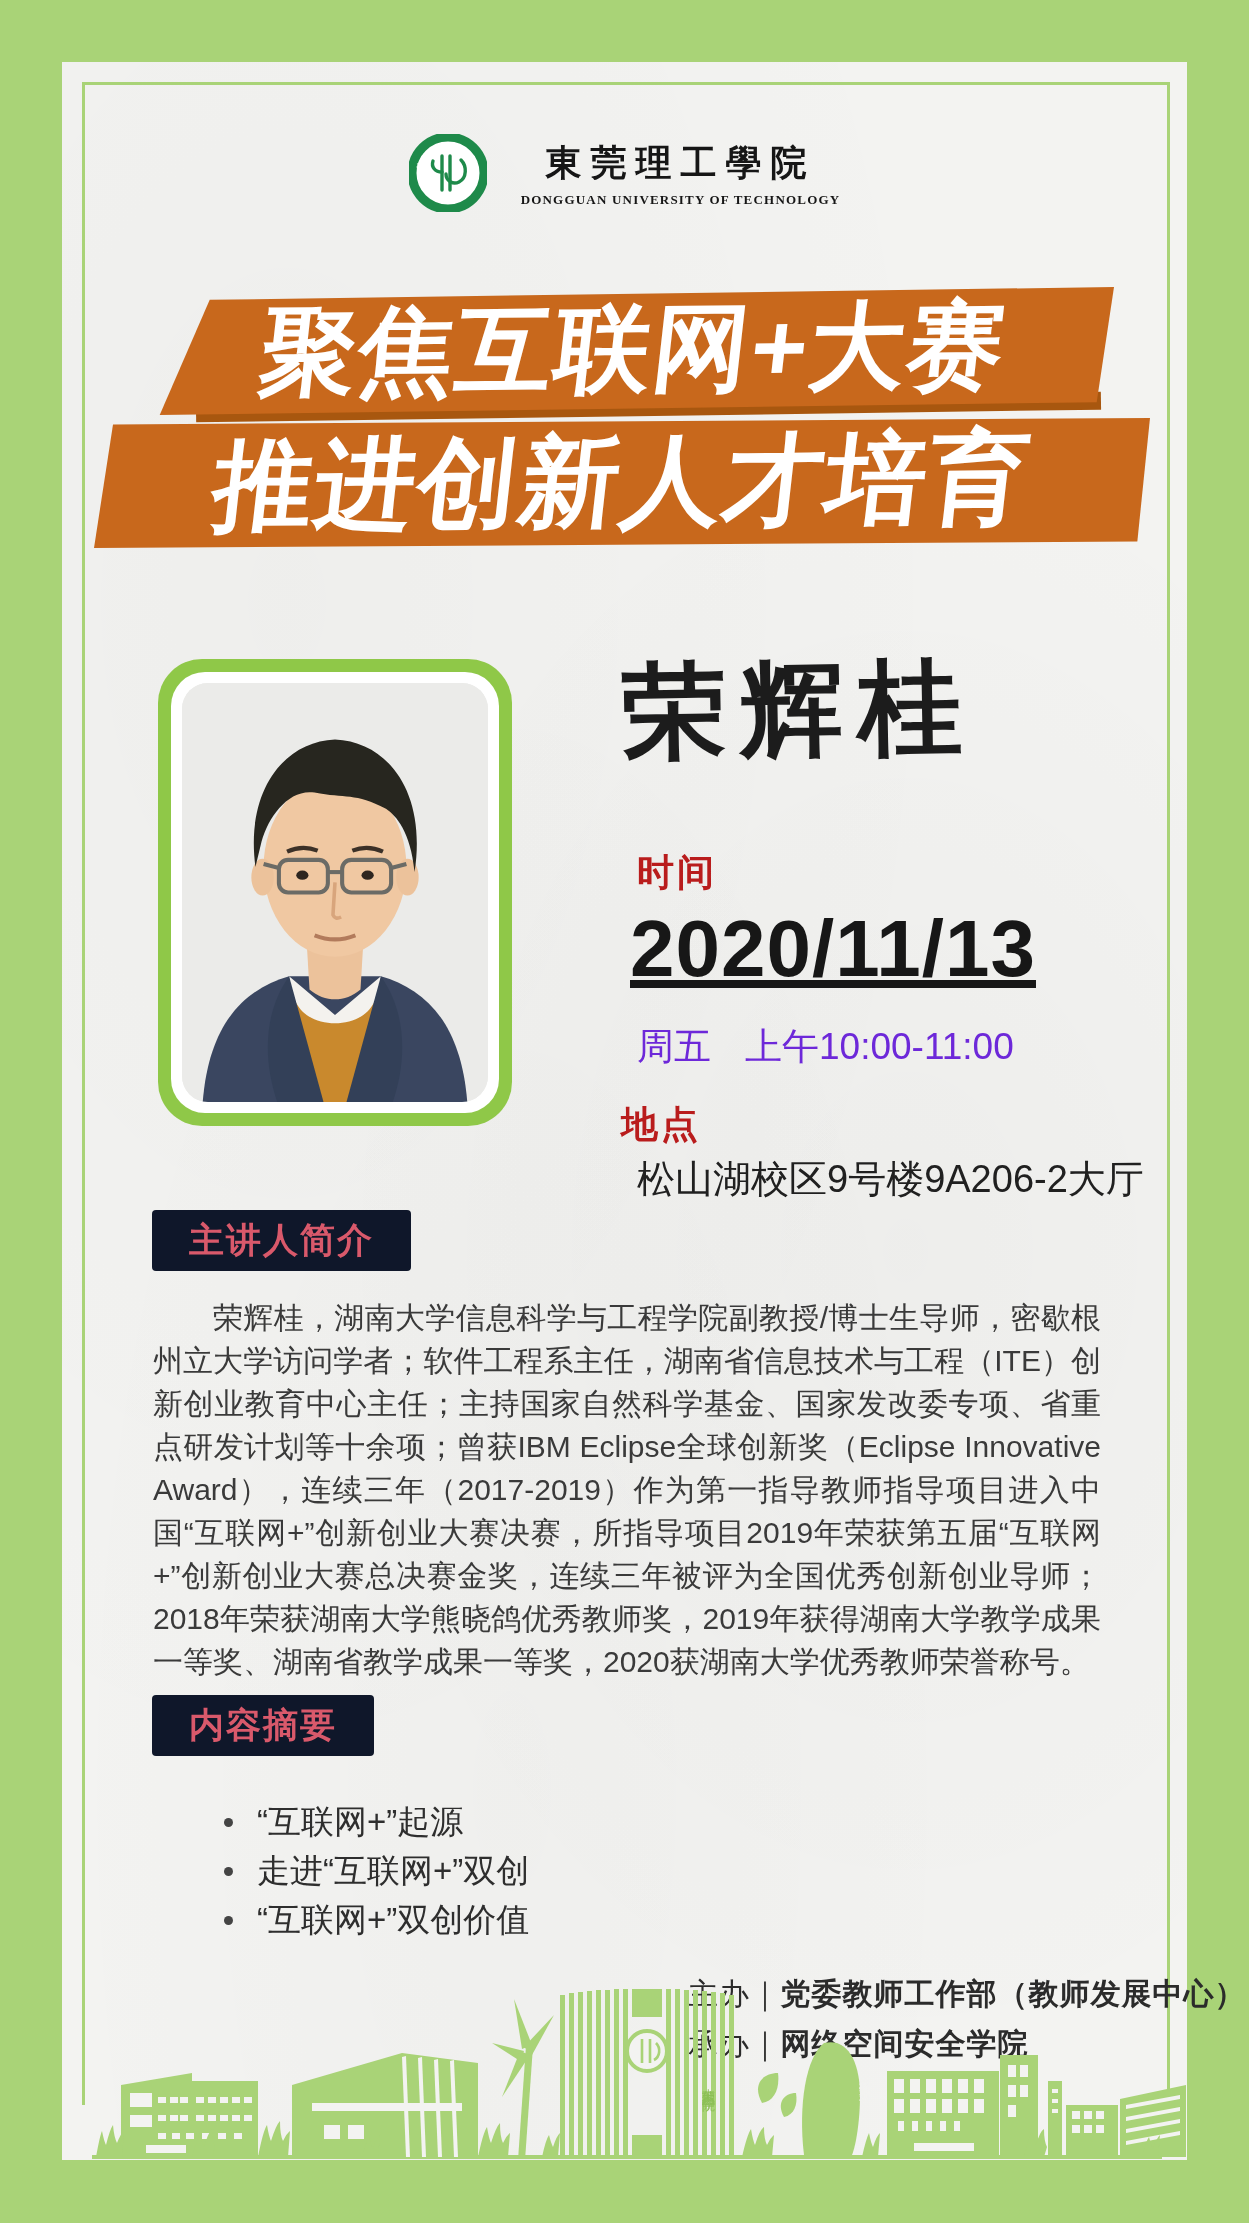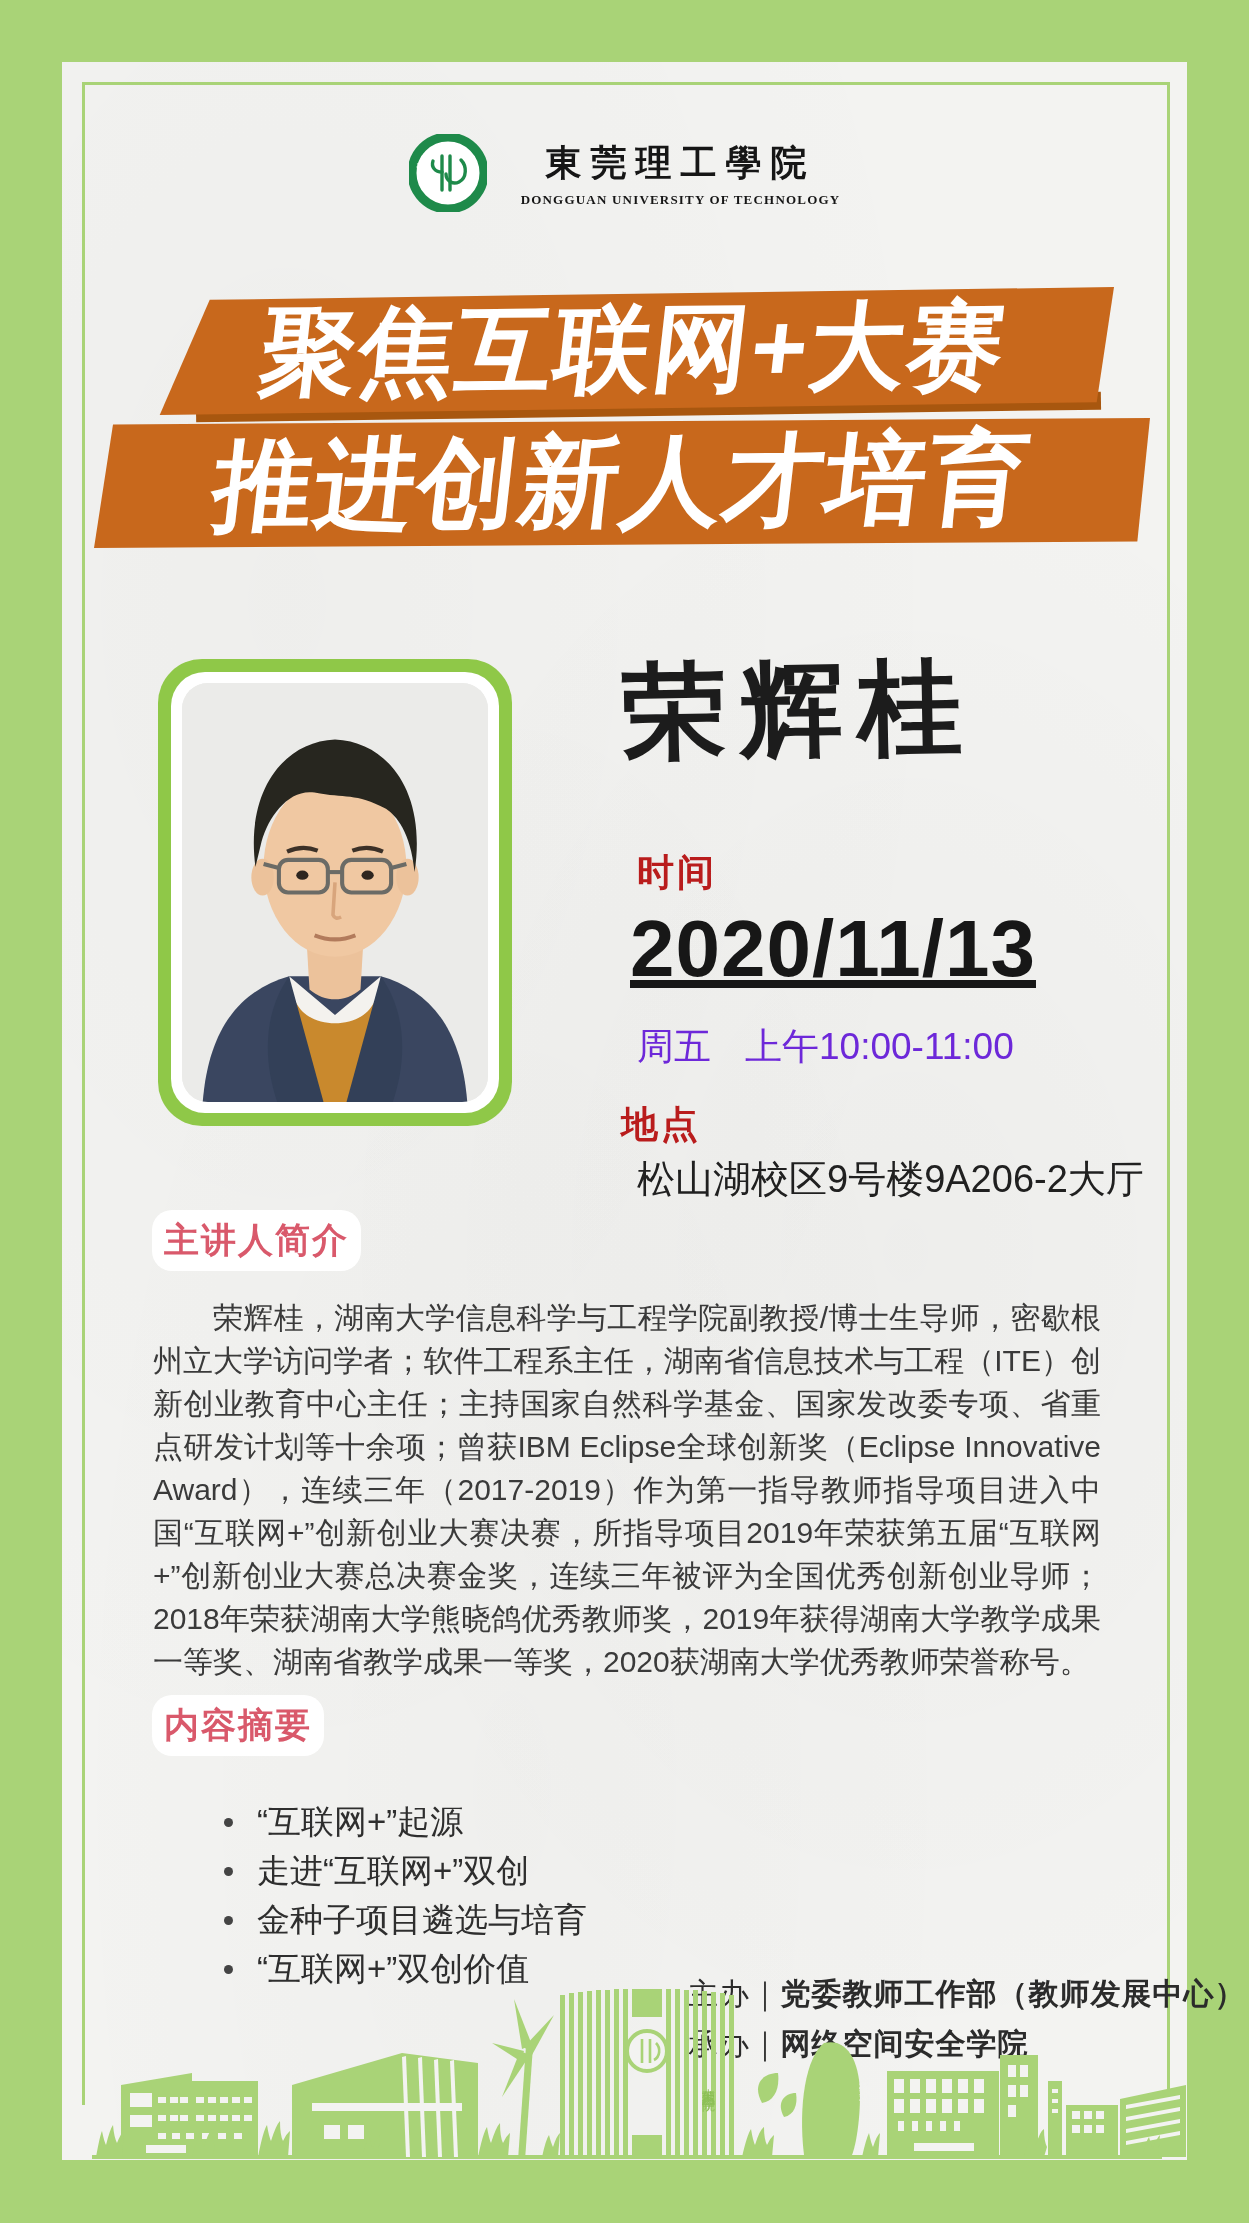--- a/index.html
+++ b/index.html
@@ -92,22 +92,22 @@
   .weekday-row{
     position:absolute;left:637px;top:1006px;font-size:37px;color:#6d28d9;white-space:nowrap;margin-top:16px;
   }
   .weekday-row .gap{display:inline-block;width:34px;}
   .place-label{left:621px;top:1100px;}
   .place-value{
     position:absolute;left:637px;top:1154px;font-size:38px;color:#202020;white-space:nowrap;
   }
   
   .badge{
-    position:absolute;background:#ffffff;border-radius:20px;
-    padding:7px 12px;font-size:35px;font-weight:bold;color:#d9596b;
+    position:absolute;background:#0f172a;border-radius:4px;
+    padding:7px 37px;font-size:35px;font-weight:bold;color:#d9596b;
     letter-spacing:2px;white-space:nowrap;
   }
   .bio-badge{left:152px;top:1210px;}
   .agenda-badge{left:152px;top:1695px;}
   .bio-text{
     position:absolute;left:153px;top:1296px;width:948px;
     font-size:30px;line-height:43px;color:#3a3a3a;
     text-align:justify;text-indent:2em;
   }
   .agenda-list{
@@ -238,24 +238,20 @@
 
   <div class="badge agenda-badge">内容摘要</div>
   <ul class="agenda-list">
     <li>
         <span class="dot"></span>
         <span>“互联网+”起源</span>
       </li>
     <li>
         <span class="dot"></span>
         <span>走进“互联网+”双创</span>
-      </li>
-    <li>
-        <span class="dot"></span>
-        <span>金种子项目遴选与培育</span>
       </li>
     <li>
         <span class="dot"></span>
         <span>“互联网+”双创价值</span>
       </li>
   </ul>
 
   <div class="org-row org-host">
     <span class="org-label">主办｜</span><span class="org-value">党委教师工作部（教师发展中心）</span>
   </div>

